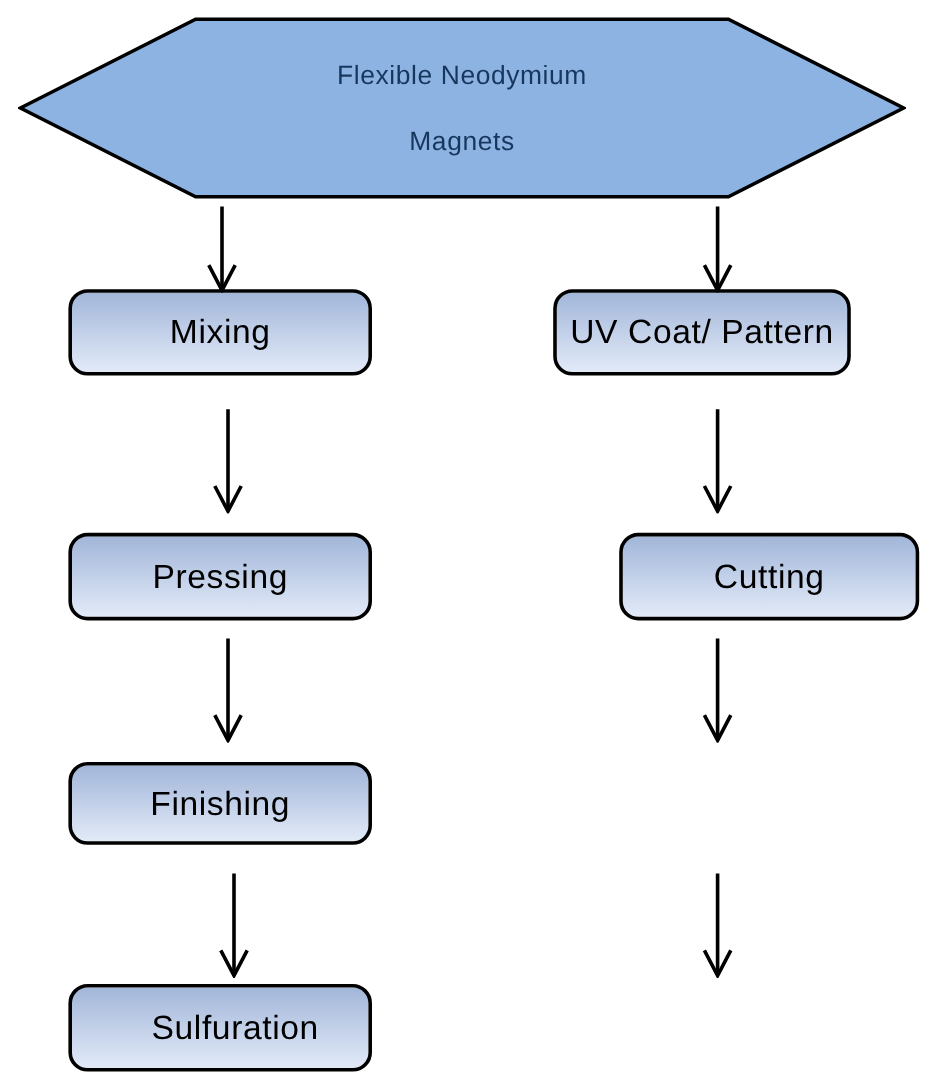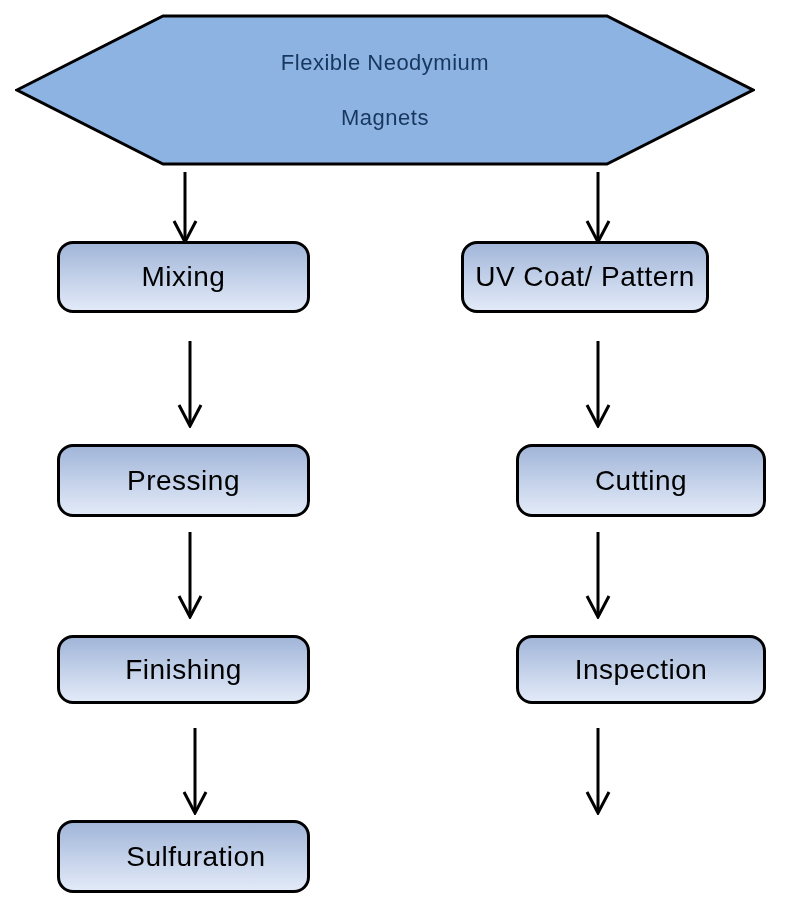--- a/index.html
+++ b/index.html
@@ -132,23 +132,20 @@
     <path d="M5,65 L16,86 L27,65"></path>
   </svg>
   <svg class="arrow a-tall ax-r3" viewBox="0 0 32 88">
     <line x1="16" y1="1" x2="16" y2="84"></line>
     <path d="M5,65 L16,86 L27,65"></path>
   </svg>
 
   <div class="node col-l row-3">
     <span>Finishing</span>
   </div>
-  <div class="node col-r row-3">
-    <span>Inspection</span>
-  </div>
 
   <svg class="arrow a-tall ax-l4" viewBox="0 0 32 88">
     <line x1="16" y1="1" x2="16" y2="84"></line>
     <path d="M5,65 L16,86 L27,65"></path>
   </svg>
   <svg class="arrow a-tall ax-r4" viewBox="0 0 32 88">
     <line x1="16" y1="1" x2="16" y2="84"></line>
     <path d="M5,65 L16,86 L27,65"></path>
   </svg>
 

